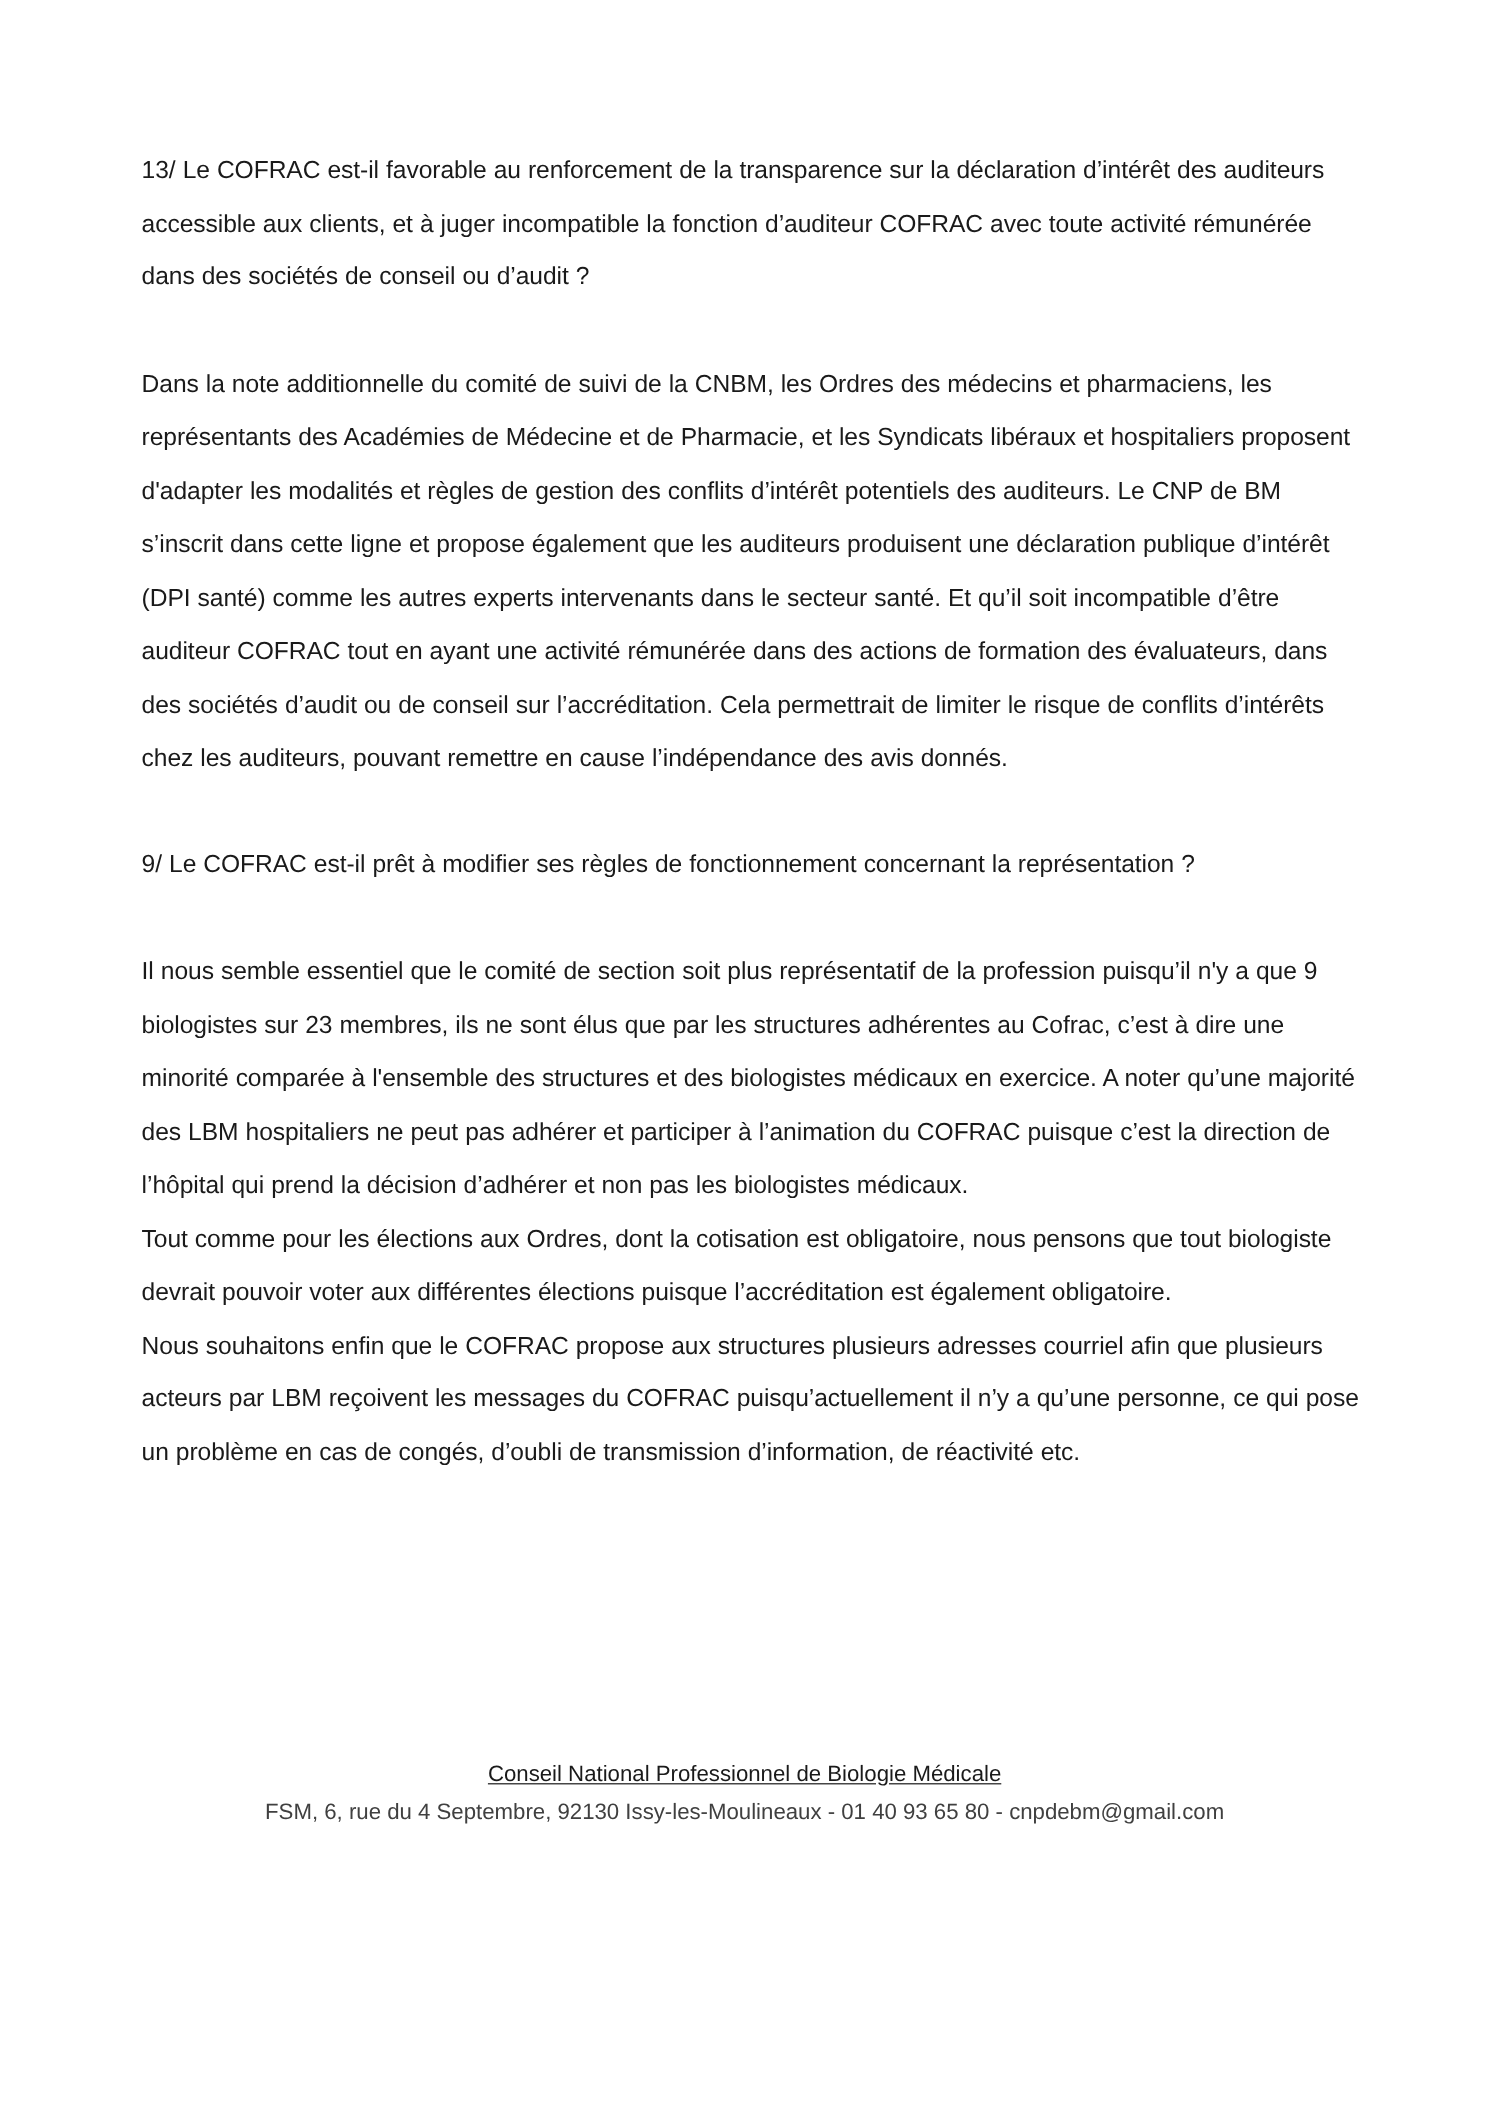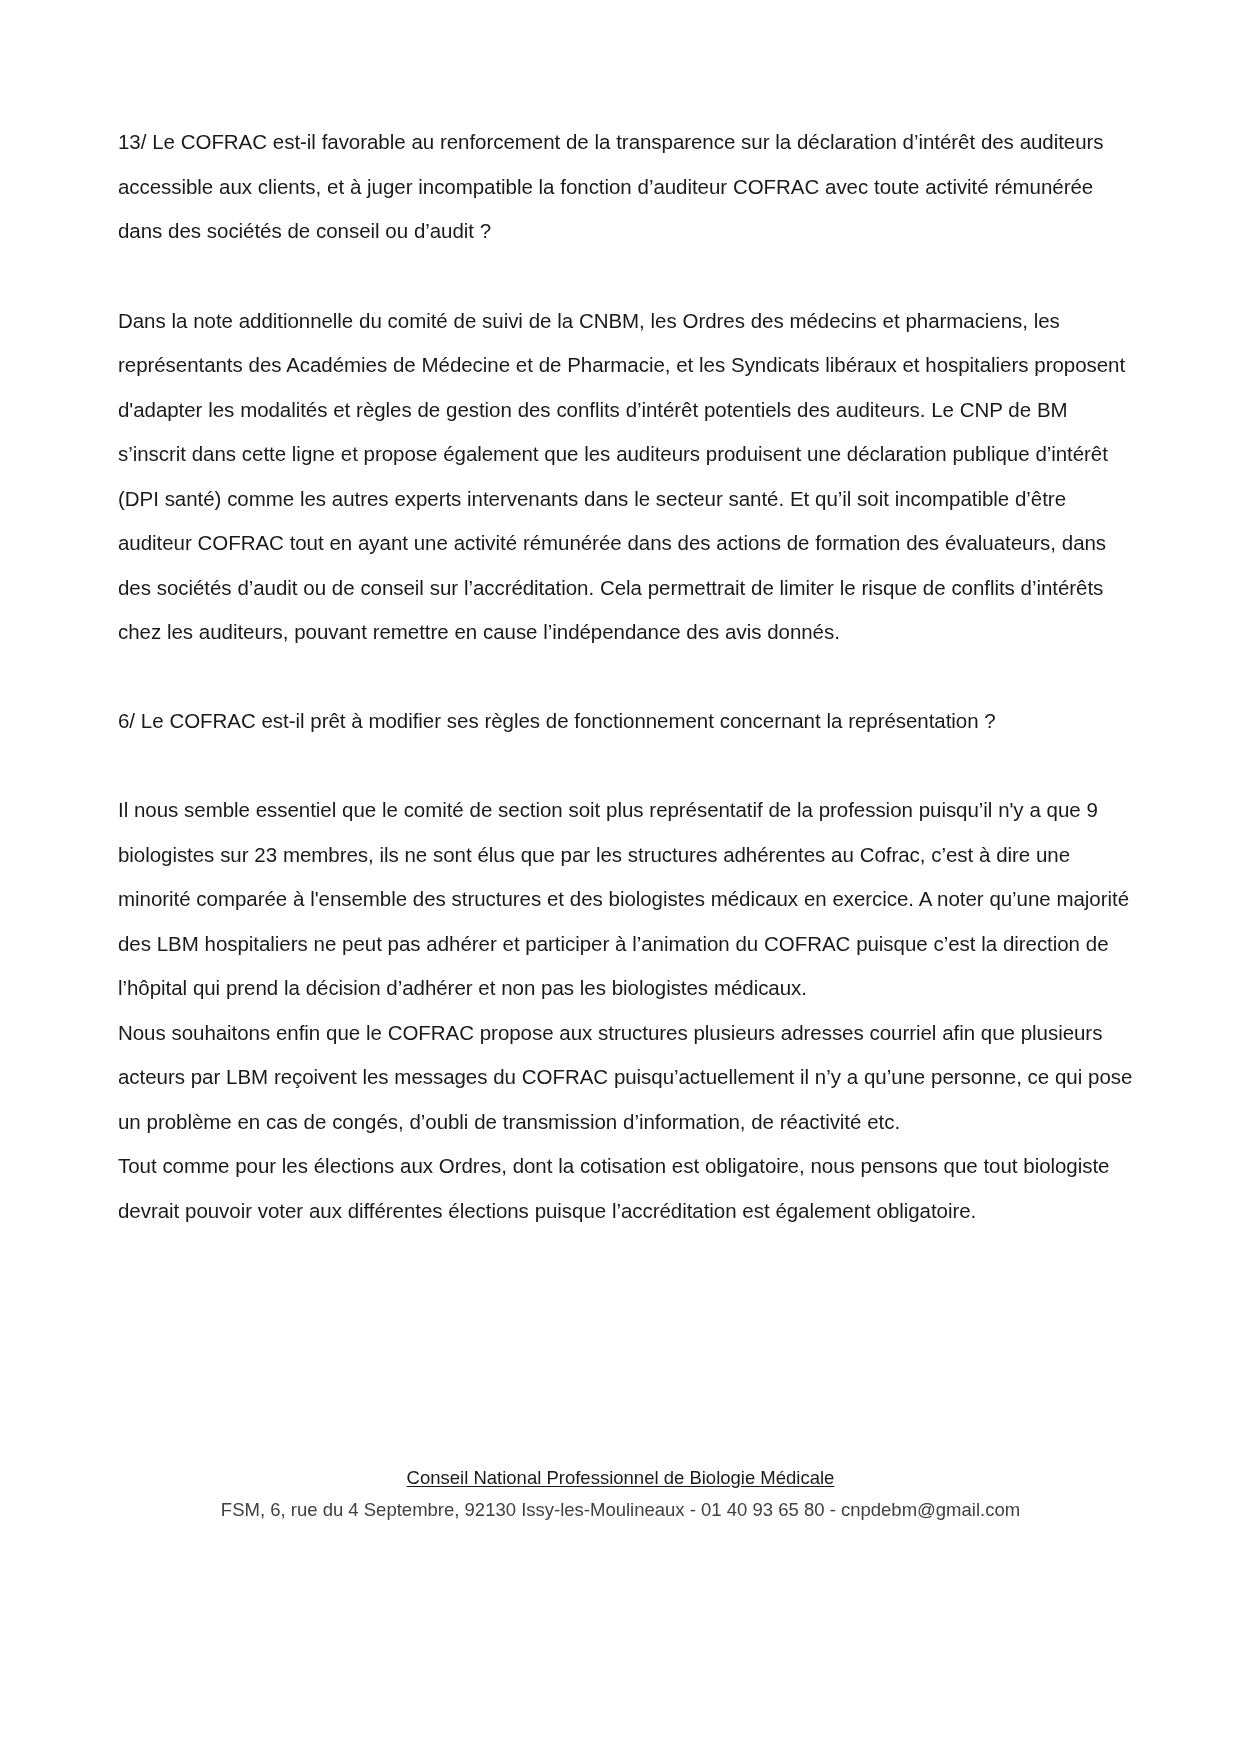--- a/index.html
+++ b/index.html
@@ -72,29 +72,29 @@
   <div class="content">
 
     <p class="para">13/ Le COFRAC est-il favorable au renforcement de la transparence sur la déclaration d’intérêt des auditeurs accessible aux clients, et à juger incompatible la fonction d’auditeur COFRAC avec toute activité rémunérée dans des sociétés de conseil ou d’audit ?</p>
 
     <div class="gap-lg"></div>
 
     <p class="para">Dans la note additionnelle du comité de suivi de la CNBM, les Ordres des médecins et pharmaciens, les représentants des Académies de Médecine et de Pharmacie, et les Syndicats libéraux et hospitaliers proposent d'adapter les modalités et règles de gestion des conflits d’intérêt potentiels des auditeurs. Le CNP de BM s’inscrit dans cette ligne et propose également que les auditeurs produisent une déclaration publique d’intérêt (DPI santé) comme les autres experts intervenants dans le secteur santé. Et qu’il soit incompatible d’être auditeur COFRAC tout en ayant une activité rémunérée dans des actions de formation des évaluateurs, dans des sociétés d’audit ou de conseil sur l’accréditation. Cela permettrait de limiter le risque de conflits d’intérêts chez les auditeurs, pouvant remettre en cause l’indépendance des avis donnés.</p>
 
     <div class="gap-md"></div>
 
-    <p class="para">6/ Le COFRAC est-il prêt à modifier ses règles de fonctionnement concernant la représentation ?</p>
+    <p class="para">9/ Le COFRAC est-il prêt à modifier ses règles de fonctionnement concernant la représentation ?</p>
 
     <div class="gap-lg"></div>
 
     <p class="para">Il nous semble essentiel que le comité de section soit plus représentatif de la profession puisqu’il n'y a que 9 biologistes sur 23 membres, ils ne sont élus que par les structures adhérentes au Cofrac, c’est à dire une minorité comparée à l'ensemble des structures et des biologistes médicaux en exercice. A noter qu’une majorité des LBM hospitaliers ne peut pas adhérer et participer à l’animation du COFRAC puisque c’est la direction de l’hôpital qui prend la décision d’adhérer et non pas les biologistes médicaux.</p>
 
+    <p class="para tight">Tout comme pour les élections aux Ordres, dont la cotisation est obligatoire, nous pensons que tout biologiste devrait pouvoir voter aux différentes élections puisque l’accréditation est également obligatoire.</p>
+
     <p class="para tight">Nous souhaitons enfin que le COFRAC propose aux structures plusieurs adresses courriel afin que plusieurs acteurs par LBM reçoivent les messages du COFRAC puisqu’actuellement il n’y a qu’une personne, ce qui pose un problème en cas de congés, d’oubli de transmission d’information, de réactivité etc.</p>
-
-    <p class="para tight">Tout comme pour les élections aux Ordres, dont la cotisation est obligatoire, nous pensons que tout biologiste devrait pouvoir voter aux différentes élections puisque l’accréditation est également obligatoire.</p>
 
   </div>
 
   <div class="footer">
     <div class="footer-line1">Conseil National Professionnel de Biologie Médicale</div>
     <div class="footer-line2">FSM, 6, rue du 4 Septembre, 92130 Issy-les-Moulineaux - 01 40 93 65 80 - cnpdebm@gmail.com</div>
   </div>
 
 </div>
 

